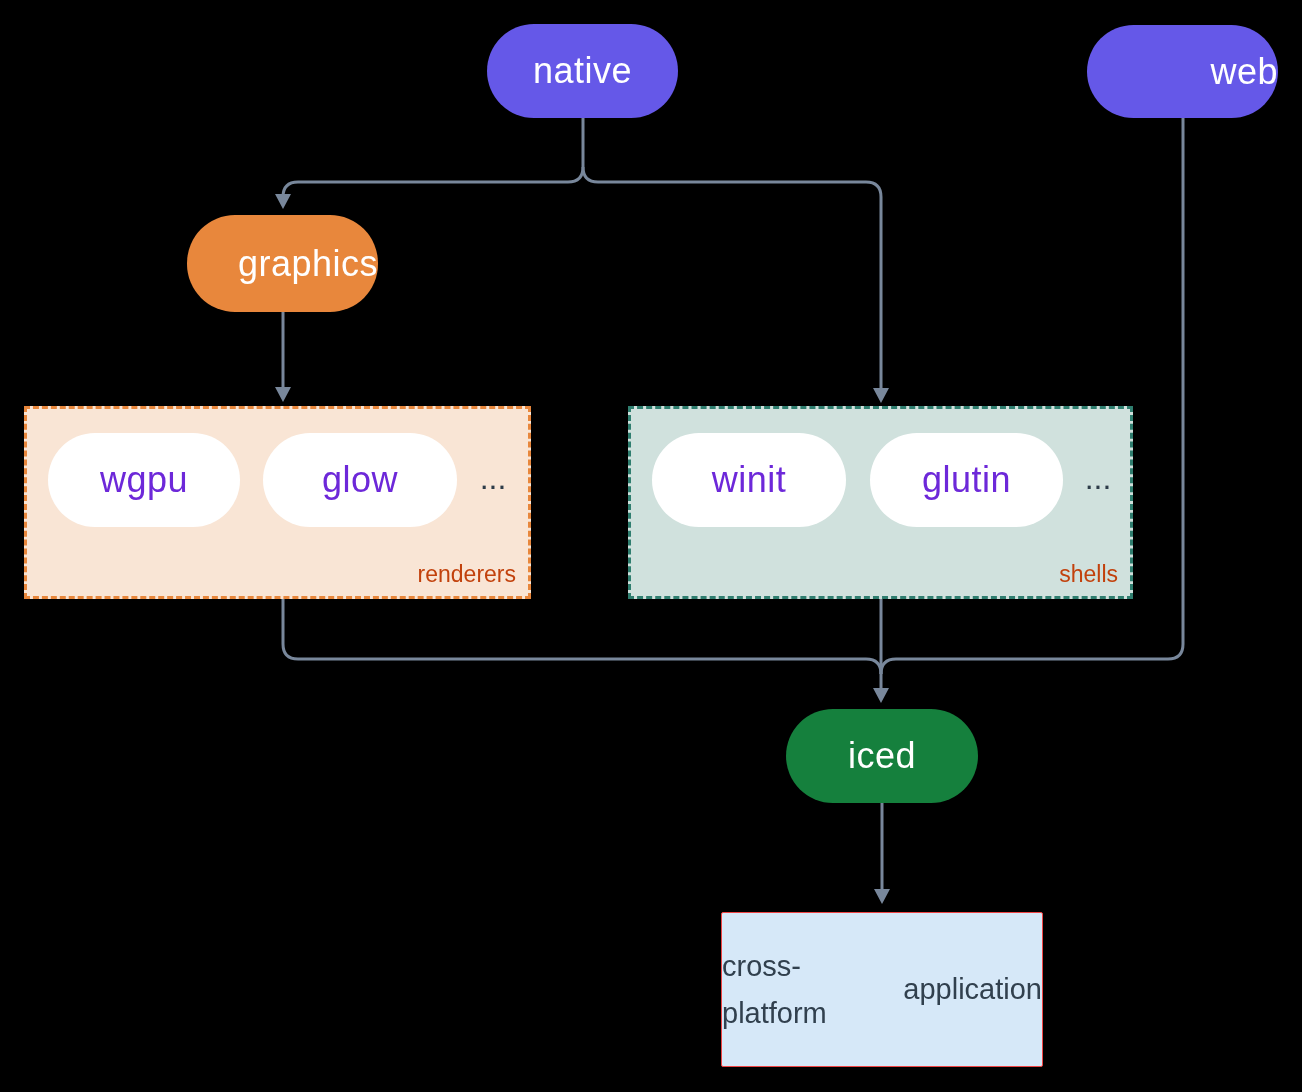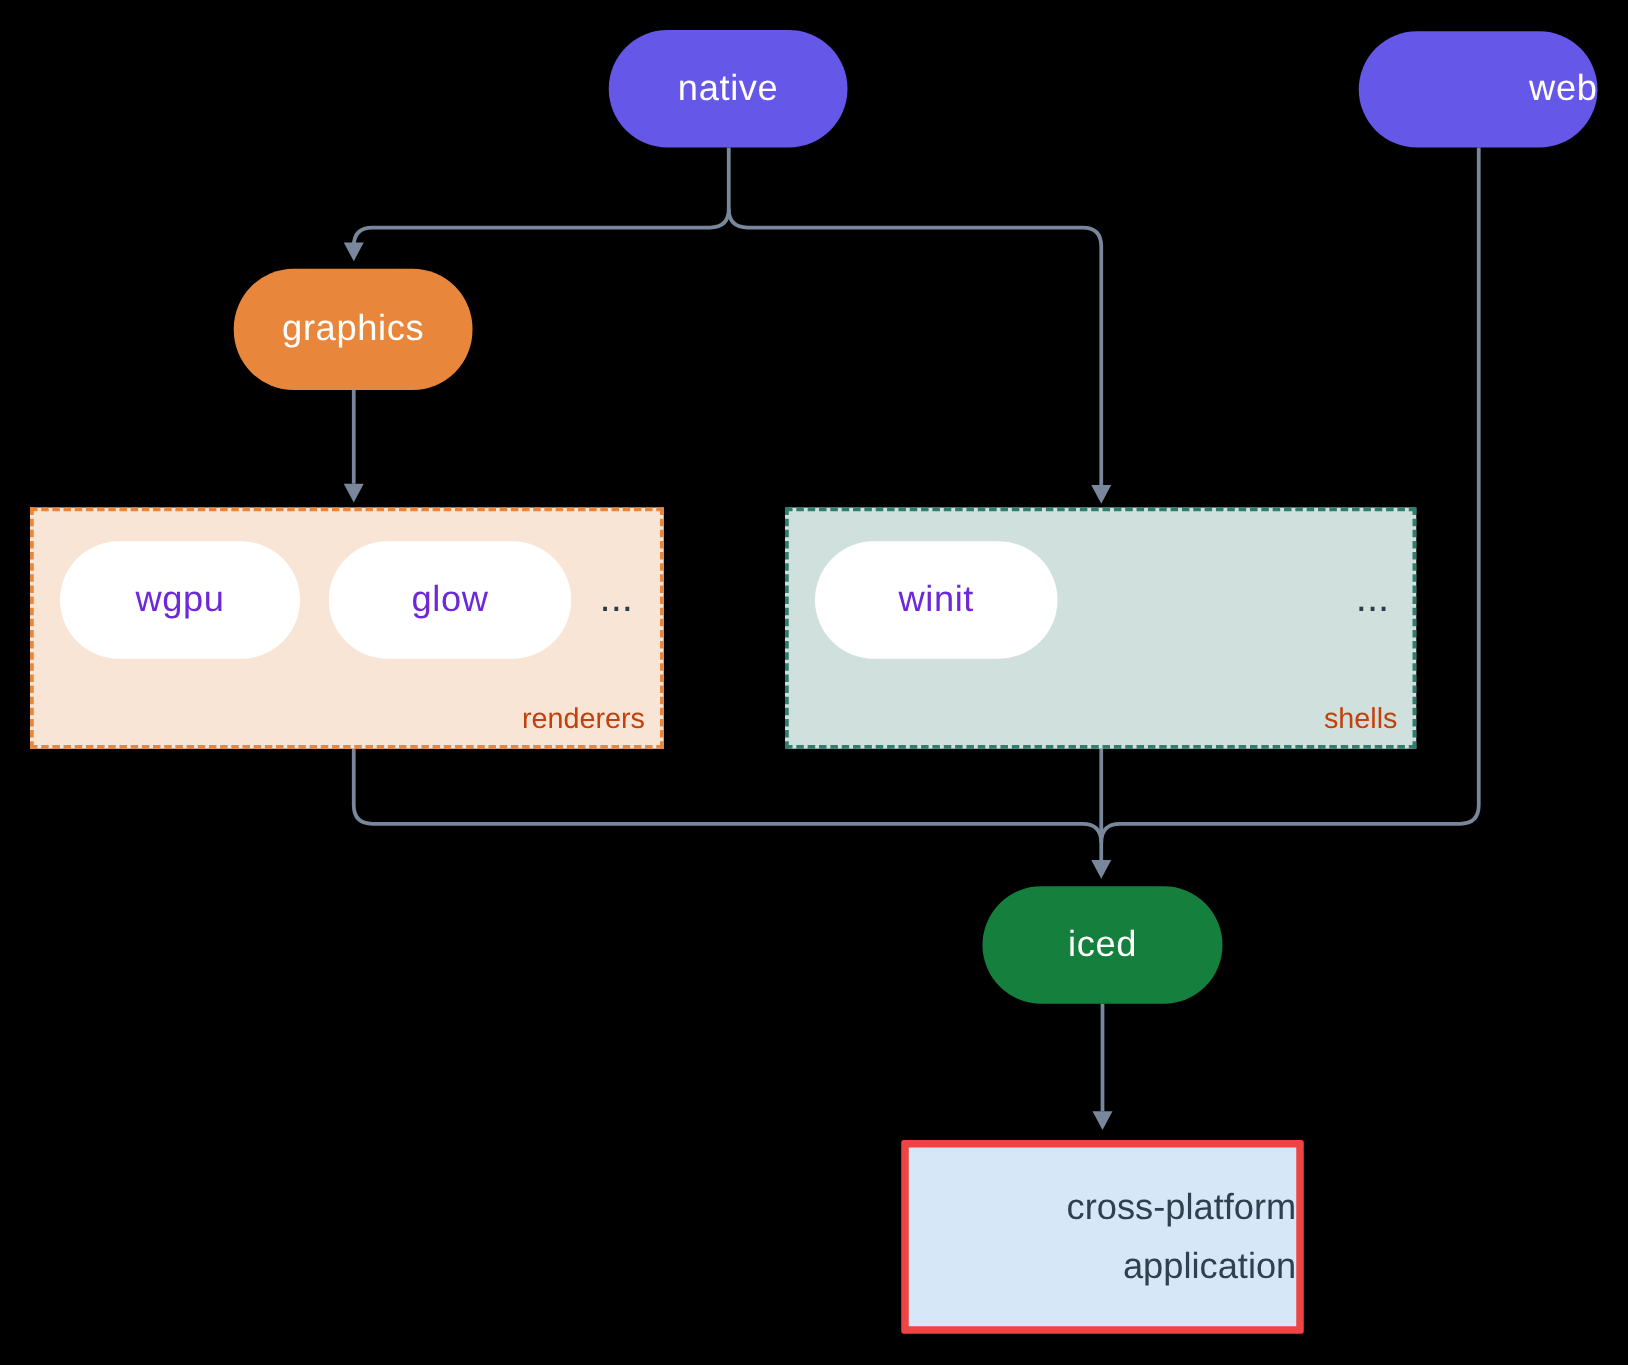--- a/index.html
+++ b/index.html
@@ -22,21 +22,21 @@
     height: 1092px;
     z-index: 1;
   }
   .pill {
     position: absolute;
     z-index: 2;
     border-radius: 48px;
     display: flex;
     align-items: center;
     justify-content: center;
-    font-size: 29px;
+    font-size: 36px;
     letter-spacing: 0.5px;
   }
   .pill-purple { background: #6558e8; color: #ffffff; }
   .pill-orange { background: #e8873c; color: #ffffff; }
   .pill-blue   { background: #15803d; color: #ffffff; }
   .pill-white  { background: #ffffff; color: #6d28d9; }
 
   .group-box {
     position: absolute;
     z-index: 2;
@@ -64,43 +64,42 @@
   .ellipsis {
     position: absolute;
     z-index: 3;
     width: 52px;
     text-align: center;
     font-size: 32px;
     color: #2d3c49;
   }
   #node-native   { left: 487px; top: 24px;  width: 191px; height: 94px; }
   #node-web      { left: 1087px; top: 25px; width: 191px; height: 93px; justify-content: flex-end; }
-  #node-graphics { left: 187px; top: 215px; width: 191px; height: 97px; }
+  #node-graphics { left: 187px; top: 215px; width: 191px; height: 97px; justify-content: flex-end; }
   #node-iced     { left: 786px; top: 709px; width: 192px; height: 94px; }
 
   #pill-wgpu   { left: 48px;  top: 433px; width: 192px; height: 94px; }
   #pill-glow   { left: 263px; top: 433px; width: 194px; height: 94px; }
   #pill-winit  { left: 652px; top: 433px; width: 194px; height: 94px; }
   #pill-glutin { left: 870px; top: 433px; width: 193px; height: 94px; }
 
   #renderers-ellipsis { left: 467px;  top: 460px; }
   #shells-ellipsis    { left: 1072px; top: 460px; }
 
   #app-box {
     position: absolute;
     z-index: 2;
     left: 721px; top: 912px;
     width: 322px; height: 155px;
     box-sizing: border-box;
     background: #d6e8f8;
-    border: 6px solid #ef4444;
+    border: 1px solid #ef4444;
     border-radius: 2px;
     display: flex;
-    flex-direction: column;
-    align-items: flex-end;
+    align-items: center;
     justify-content: center;
     font-size: 29px;
     line-height: 47px;
     color: #31404e;
   }
 </style>
 </head>
 <body>
 
 <div id="canvas">
@@ -153,20 +152,23 @@
     <span>glow</span>
   </div>
   <span id="renderers-ellipsis" class="ellipsis">...</span>
 
   <div class="group-box group-shells">
     <span class="group-label">shells</span>
   </div>
   <div id="pill-winit" class="pill pill-white">
     <span>winit</span>
   </div>
+  <div id="pill-glutin" class="pill pill-white">
+    <span>glutin</span>
+  </div>
   <span id="shells-ellipsis" class="ellipsis">...</span>
 
   <div id="node-iced" class="pill pill-blue">
     <span>iced</span>
   </div>
 
   <div id="app-box">
     <div>cross-platform</div>
     <div>application</div>
   </div>

